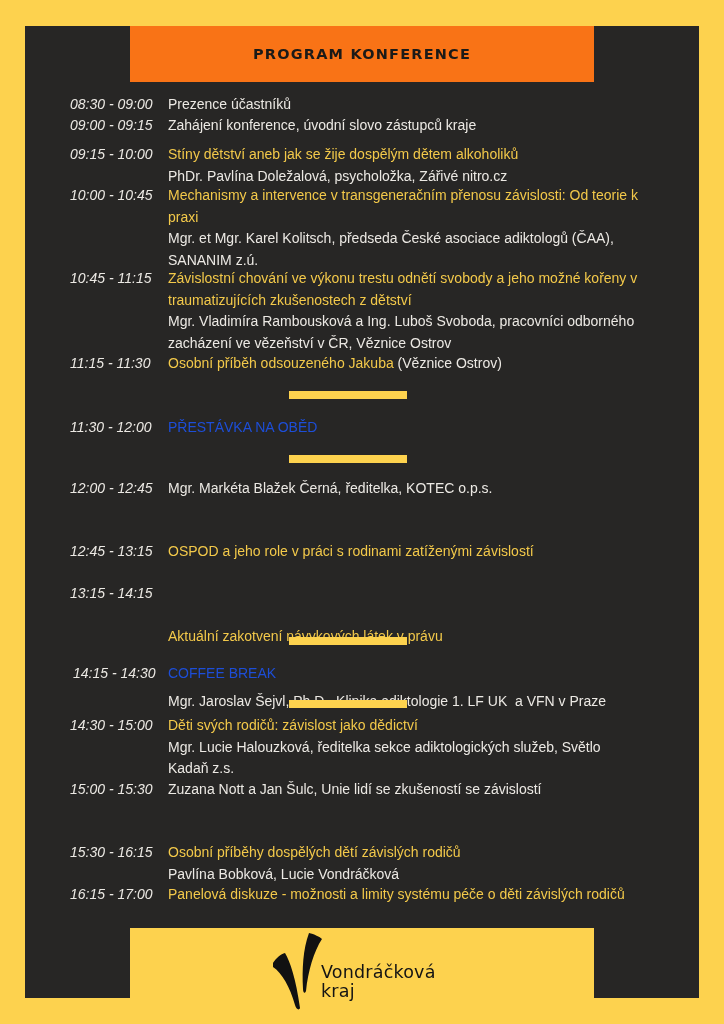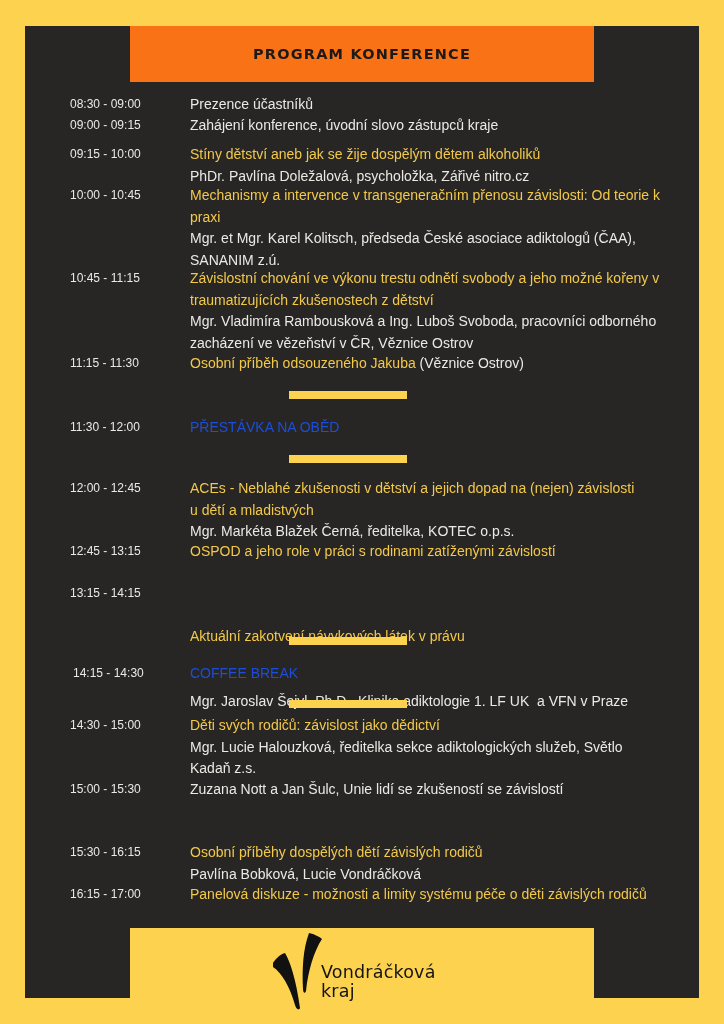--- a/index.html
+++ b/index.html
@@ -80,28 +80,29 @@
     }
     .row {
       position: absolute;
       left: 0;
       width: 724px;
     }
     .time {
       position: absolute;
       left: 70px;
       width: 100px;
-      font-size: 12px;
+      font-size: 14px;
       line-height: 21.5px;
       color: #ece9e4;
       white-space: nowrap;
+      font-style: italic;
     }
     .content {
       position: absolute;
-      left: 190px;
+      left: 168px;
       width: 500px;
       font-size: 14px;
       line-height: 21.5px;
     }
     .content .talk-title {
       color: #f3c94a;
       display: block;
     }
     .content .speaker {
       color: #ece9e4;
@@ -184,21 +185,20 @@
     <div class="content">
       <span class="break-label">PŘESTÁVKA NA OBĚD</span>
     </div>
   </div>
 
   <div class="break-bar" style="top:455px"></div>
 
   <div class="row" style="top:478px">
     <span class="time">12:00 - 12:45</span>
     <div class="content" style="width:445px">
-      <span class="talk-title">ACEs - Neblahé zkušenosti v dětství a jejich dopad na (nejen) závislosti u dětí a mladistvých</span>
       <span class="speaker">Mgr. Markéta Blažek Černá, ředitelka, KOTEC o.p.s.</span>
     </div>
   </div>
 
   <div class="row" style="top:541px">
     <span class="time">12:45 - 13:15</span>
     <div class="content">
       <span class="talk-title">OSPOD a jeho role v práci s rodinami zatíženými závislostí</span>
     </div>
   </div>

